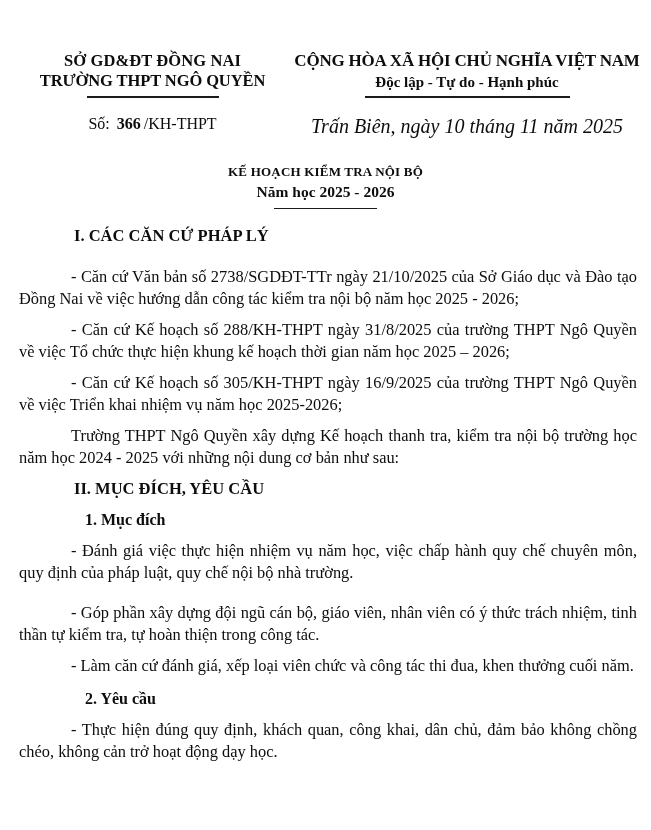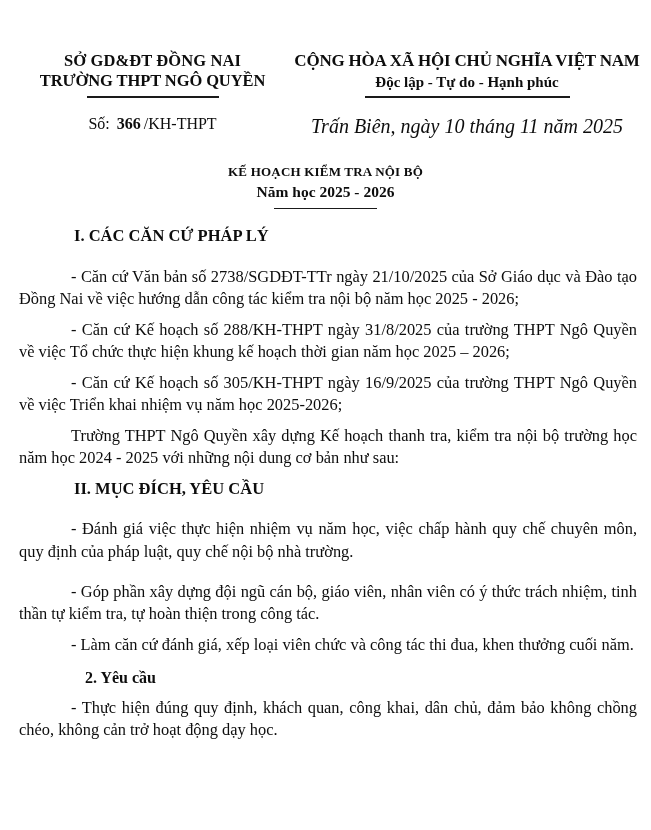--- a/index.html
+++ b/index.html
@@ -197,20 +197,21 @@
     <div class="gap-sm"></div>
     <p class="para">- Căn cứ Kế hoạch số 305/KH-THPT ngày 16/9/2025 của trường THPT Ngô Quyền về việc Triển khai nhiệm vụ năm học 2025-2026;</p>
     <div class="gap-sm"></div>
 
     <p class="para">Trường THPT Ngô Quyền xây dựng Kế hoạch thanh tra, kiểm tra nội bộ trường học năm học 2024 - 2025 với những nội dung cơ bản như sau:</p>
     <div class="gap-sm"></div>
 
     <h2 class="sec">II. MỤC ĐÍCH, YÊU CẦU</h2>
     <div class="gap-sm"></div>
 
+    <h3 class="subsec">1. Mục đích</h3>
     <div class="gap-sm"></div>
 
     <p class="para">- Đánh giá việc thực hiện nhiệm vụ năm học, việc chấp hành quy chế chuyên môn, quy định của pháp luật, quy chế nội bộ nhà trường.</p>
     <div class="gap-sm"></div>
     <div class="gap-sm"></div>
     <p class="para">- Góp phần xây dựng đội ngũ cán bộ, giáo viên, nhân viên có ý thức trách nhiệm, tinh thần tự kiểm tra, tự hoàn thiện trong công tác.</p>
     <div class="gap-sm"></div>
     <p class="para">- Làm căn cứ đánh giá, xếp loại viên chức và công tác thi đua, khen thưởng cuối năm.</p>
     <div class="gap-md"></div>
 

